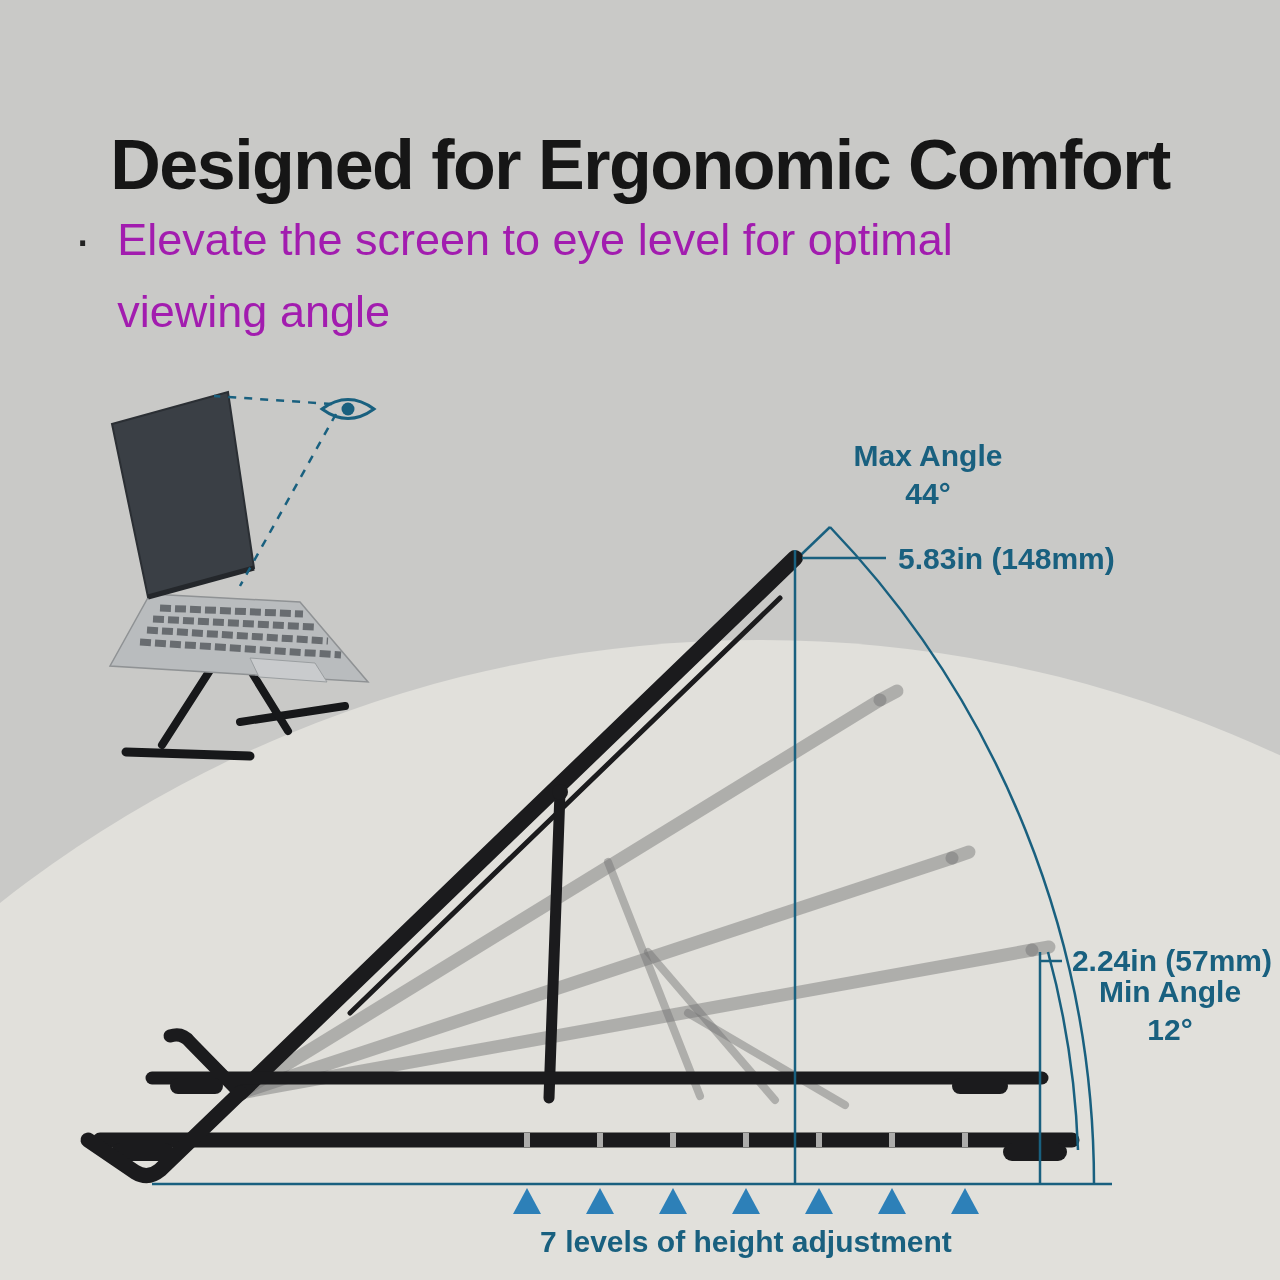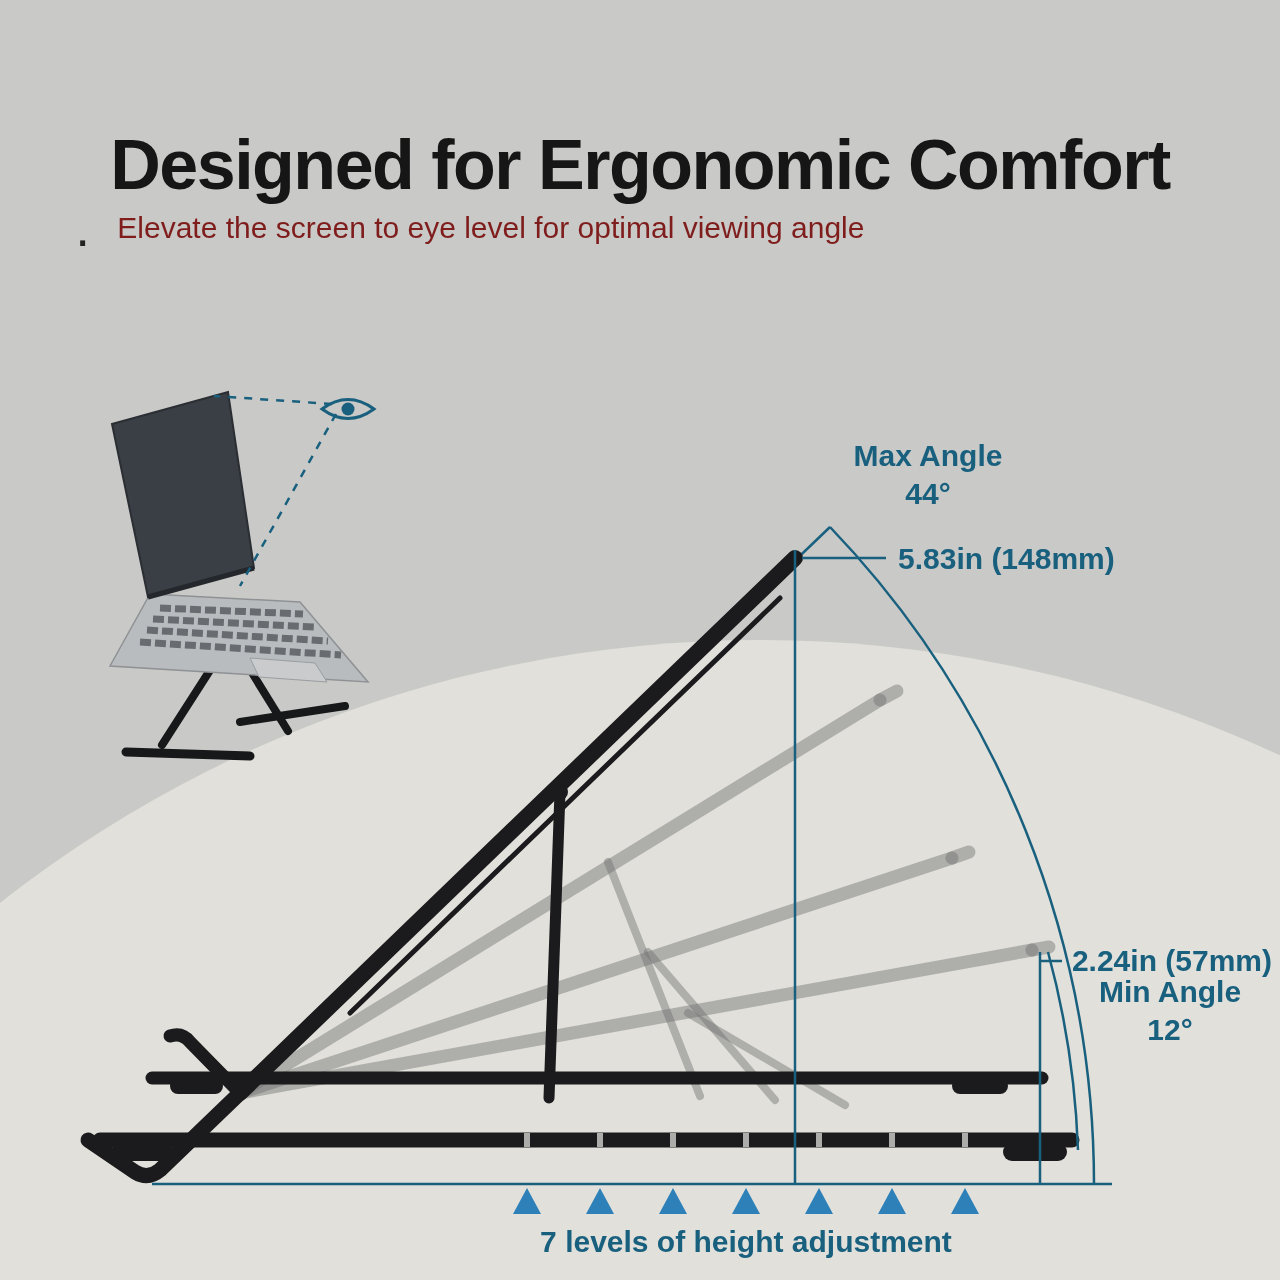--- a/index.html
+++ b/index.html
@@ -35,23 +35,23 @@
     align-items:flex-start;
     gap:26px;
   }
   .bullet-dot{
     font-size:52px;
     line-height:1.35;
     color:#222;
   }
   .bullet-text{
     width:950px;
-    font-size:30px;
+    font-size:45px;
     line-height:1.6;
-    color:#7f1d1d;
+    color:#a21caf;
   }
   .lbl{
     font-family:"Liberation Sans", sans-serif;
     font-weight:bold;
     font-size:30px;
     fill:#19607f;
   }
   .blue-line{stroke:#19607f;stroke-width:2.5;fill:none;}
   .blue-dash{stroke:#19607f;stroke-width:2.5;fill:none;stroke-dasharray:8 8;}
   .stand{stroke:#1b1b1d;fill:none;stroke-linecap:round;stroke-linejoin:round;}

